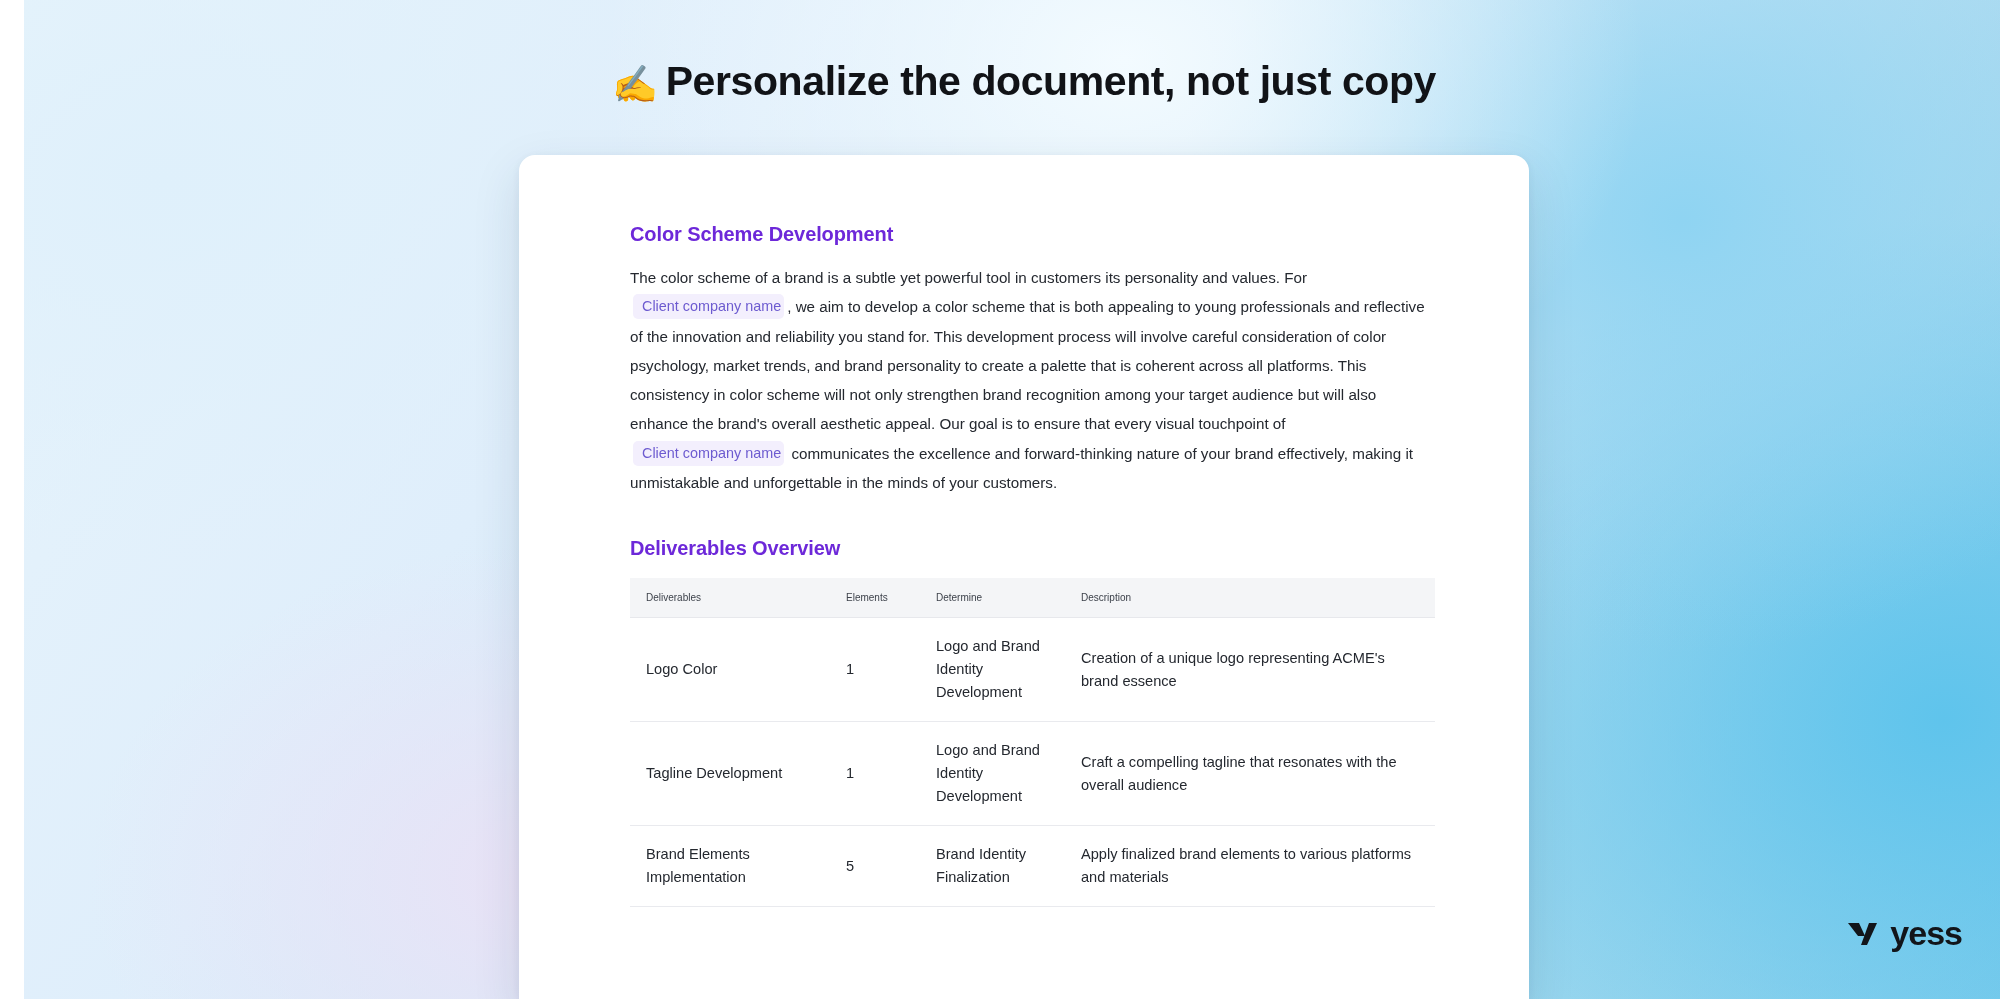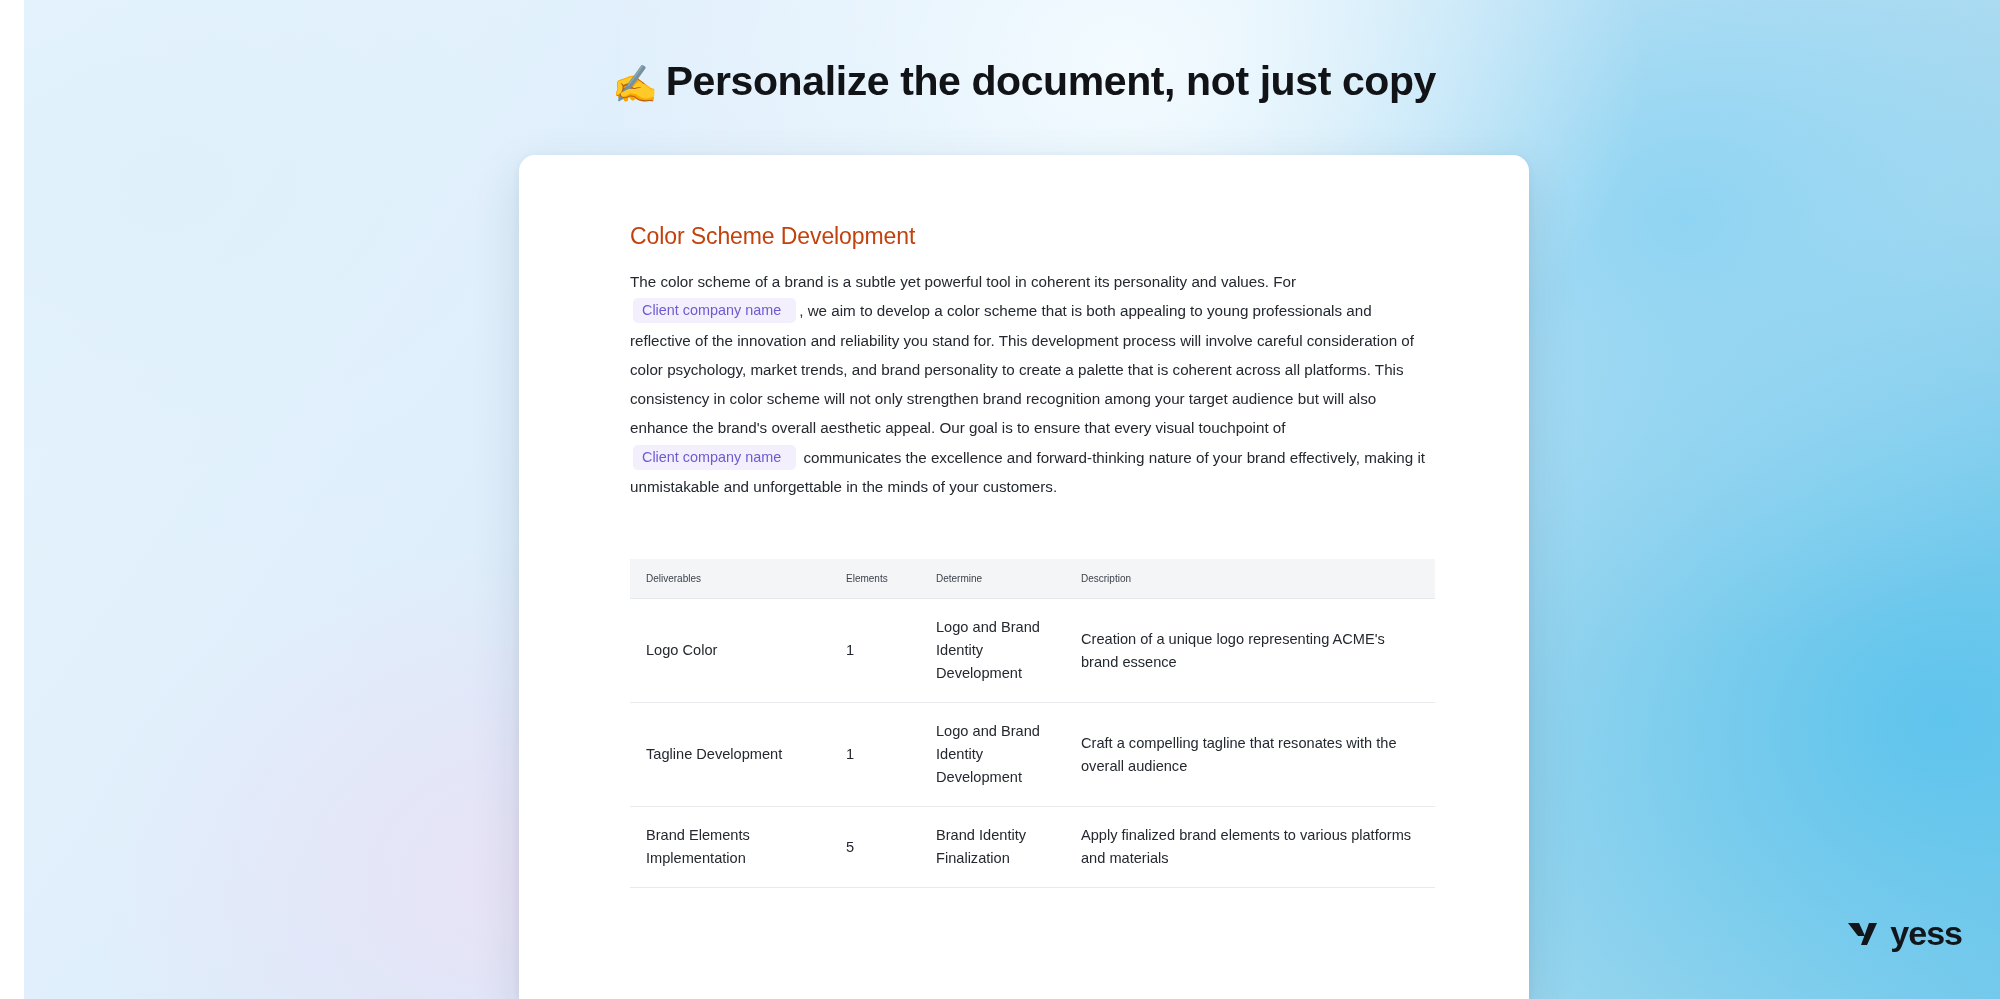--- a/index.html
+++ b/index.html
@@ -50,39 +50,39 @@
     height: 845px;
     background: #ffffff;
     border-radius: 16px 16px 0 0;
     box-shadow: 0 18px 48px rgba(27, 55, 86, 0.13), 0 2px 8px rgba(27,55,86,0.06);
     overflow: hidden;
   }
   .doc-inner {
     padding: 68px 94px 0 111px;
   }
   .doc-h3 {
-    font-size: 23px;
-    font-weight: 400;
-    color: #c2410c;
+    font-size: 20px;
+    font-weight: 700;
+    color: #6d28d9;
     margin: 0 0 17px 0;
     letter-spacing: -0.1px;
   }
   .doc-p {
     font-size: 15.2px;
     line-height: 29.3px;
     color: #24282f;
     margin: 0;
     text-align: left;
   }
   .var-chip {
     display: inline-block;
     background: #f3effd;
     color: #6d5bd0;
     border-radius: 5px;
-    padding: 2px 15px 3px 9px;
+    padding: 2px 3px 3px 9px;
     font-size: 14.4px;
     line-height: 20px;
     margin: 0 3px;
     vertical-align: 1px;
     white-space: nowrap;
   }
   .section-gap { height: 40px; }
   table.deliverables {
     width: 100%;
     border-collapse: collapse;
@@ -137,28 +137,29 @@
   <div id="headline">
     <span class="emoji">✍️</span><span>Personalize the document, not just copy</span>
   </div>
 
   <div id="doc-card">
     <div class="doc-inner">
 
       <h3 class="doc-h3">Color Scheme Development</h3>
 
       <p class="doc-p">
-        <span>The color scheme of a brand is a subtle yet powerful tool in coherent its personality and values. For</span>
+        <span>The color scheme of a brand is a subtle yet powerful tool in customers its personality and values. For</span>
         <span class="var-chip">Client company name</span><span>, we aim to develop a color scheme that is both appealing to young professionals and reflective of the innovation and reliability you stand for. This development process will involve careful consideration of color psychology, market trends, and brand personality to create a palette that is coherent across all platforms. This consistency in color scheme will not only strengthen brand recognition among your target audience but will also enhance the brand's overall aesthetic appeal. Our goal is to ensure that every visual touchpoint of</span>
         <span class="var-chip">Client company name</span>
         <span>communicates the excellence and forward-thinking nature of your brand effectively, making it unmistakable and unforgettable in the minds of your customers.</span>
       </p>
 
       <div class="section-gap"></div>
 
+      <h3 class="doc-h3">Deliverables Overview</h3>
 
       <table class="deliverables">
         <thead>
           <tr>
             <th class="col-deliverable">Deliverables</th>
             <th class="col-qty">Elements</th>
             <th class="col-milestone">Determine</th>
             <th class="col-desc">Description</th>
           </tr>
         </thead>

